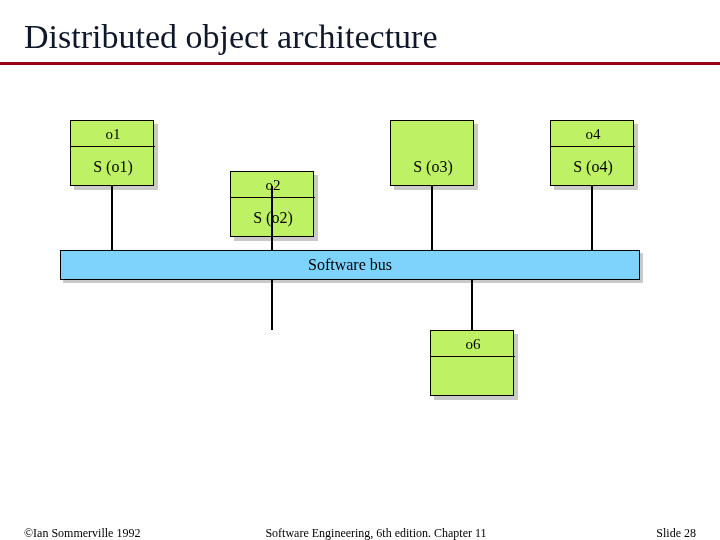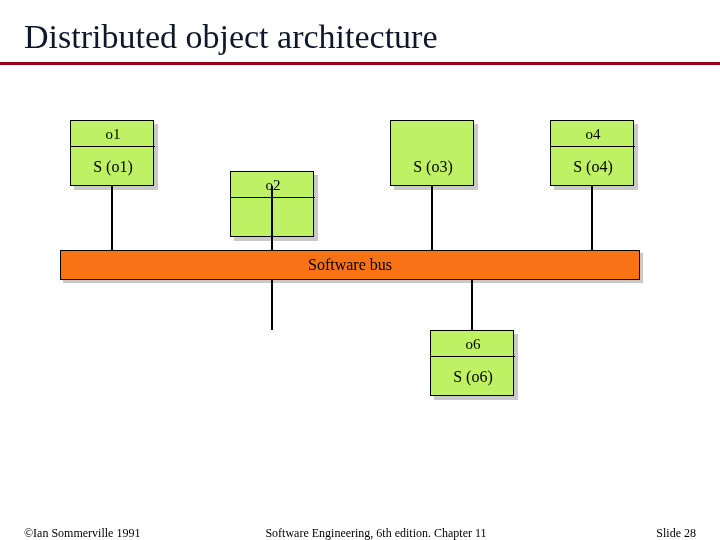--- a/index.html
+++ b/index.html
@@ -71,21 +71,21 @@
     font-size: 16px;
   }
   .connector {
     position: absolute;
     width: 2px;
     background: #000;
   }
   .bus {
     position: absolute;
     border: 1px solid #000;
-    background: #f97316;
+    background: #7dd3fc;
     text-align: center;
     font-size: 16px;
   }
   .footer {
     position: absolute;
     bottom: 14px;
     left: 0;
     width: 720px;
     font-size: 12px;
     color: #000;
@@ -108,20 +108,21 @@
       <div class="shadow"></div>
       <div class="face">
         <div class="top">o1</div>
         <div class="bot">S (o1)</div>
       </div>
     </div>
     <div class="obj" style="left:230px; top:36px;margin-top:45px;">
       <div class="shadow"></div>
       <div class="face">
         <div class="top">o2</div>
+        <div class="bot">S (o2)</div>
       </div>
     </div>
     <div class="obj" style="left:390px; top:30px;">
       <div class="shadow"></div>
       <div class="face">
         <div class="bot">S (o3)</div>
       </div>
     </div>
     <div class="obj" style="left:550px; top:30px;">
       <div class="shadow"></div>
@@ -141,25 +142,24 @@
       <span>Software bus</span>
     </div>
 
     <div class="connector" style="left:271px; top:190px; height:50px;"></div>
     <div class="connector" style="left:471px; top:190px; height:50px;"></div>
 
     <div class="obj" style="left:430px; top:240px;border-radius:13px;">
       <div class="shadow"></div>
       <div class="face">
         <div class="top">o6</div>
-        <div class="bot">S (o6)</div>
       </div>
     </div>
 
   </div>
 
   <div class="footer">
-    <span class="left">©Ian Sommerville 1991</span>
+    <span class="left">©Ian Sommerville 1992</span>
     <span class="center">Software Engineering, 6th edition. Chapter 11</span>
     <span class="right">Slide 28</span>
   </div>
 
 </div>
 
 </body></html>

